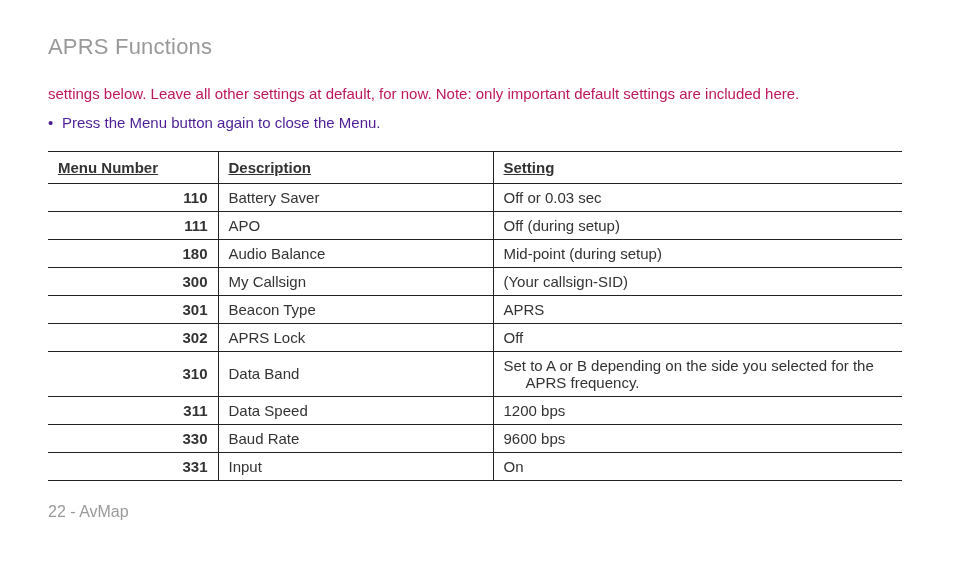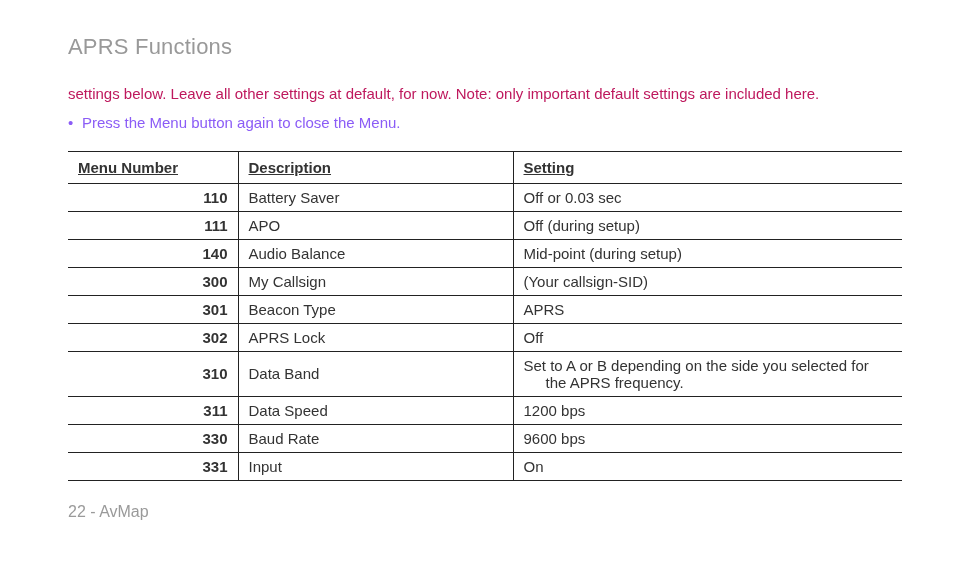--- a/index.html
+++ b/index.html
@@ -1,20 +1,20 @@
 <!DOCTYPE html>
 <html><head>
 <meta charset="utf-8">
 <style>
   * { box-sizing: border-box; margin: 0; padding: 0; }
   html, body { width: 954px; height: 584px; background: #fff; font-family: "Segoe UI", "Lucida Sans", Arial, sans-serif; color: #333; }
-  .page { padding: 34px 52px 20px 68px; }
+  .page { padding: 34px 52px 20px 48px; }
   .title { color: #999; font-size: 22px; font-weight: 400; margin-bottom: 22px; letter-spacing: 0.2px; }
   .body-text { font-size: 15px; line-height: 1.55; color: #be185d; margin-bottom: 4px; }
-  .bullet-row { font-size: 15px; line-height: 1.55; color: #8b5cf6; margin-bottom: 16px; margin-top: 6px; }
+  .bullet-row { font-size: 15px; line-height: 1.55; color: #4c1d95; margin-bottom: 16px; margin-top: 6px; }
   .bullet-row .dot { display: inline-block; width: 14px; }
   table.settings { width: 100%; border-collapse: collapse; margin-top: 8px; }
   table.settings th, table.settings td { text-align: left; font-size: 15px; padding: 5px 10px 5px 10px; border-bottom: 1px solid #222; vertical-align: middle; }
   table.settings th { font-weight: 700; border-top: 1px solid #222; border-bottom: 1px solid #222; padding-top:7px; padding-bottom:7px;text-decoration:underline; }
   table.settings th + th, table.settings td + td { border-left: 1px solid #222; }
   table.settings tbody td:first-child { font-weight: 700; text-align: right; }
   .col-menu { width: 170px; }
   .col-desc { width: 275px; }
   .indent-wrap { padding-left: 22px; text-indent: -22px; display: block; }
   .footer { margin-top: 22px; font-size: 16px; color: #9a9a9a; }
@@ -50,21 +50,21 @@
           <td>110</td>
           <td>Battery Saver</td>
           <td>Off or 0.03 sec</td>
         </tr>
         <tr>
           <td>111</td>
           <td>APO</td>
           <td>Off (during setup)</td>
         </tr>
         <tr>
-          <td>140</td>
+          <td>180</td>
           <td>Audio Balance</td>
           <td>Mid-point (during setup)</td>
         </tr>
         <tr>
           <td>300</td>
           <td>My Callsign</td>
           <td>(Your callsign-SID)</td>
         </tr>
         <tr>
           <td>301</td>

